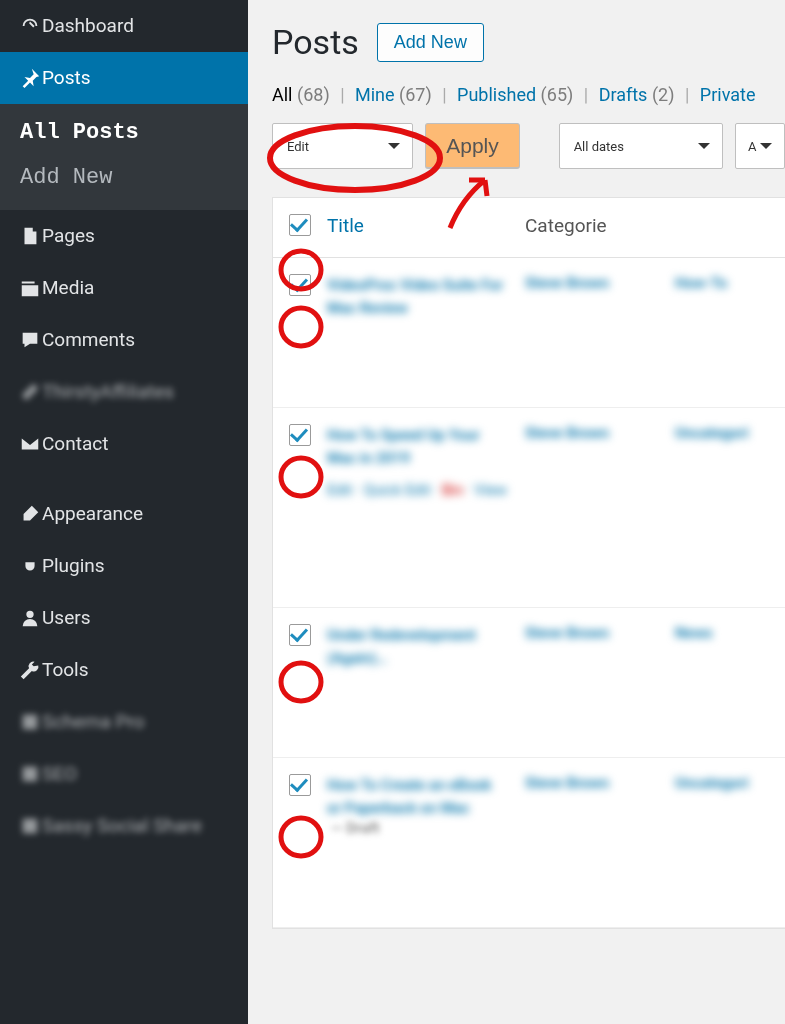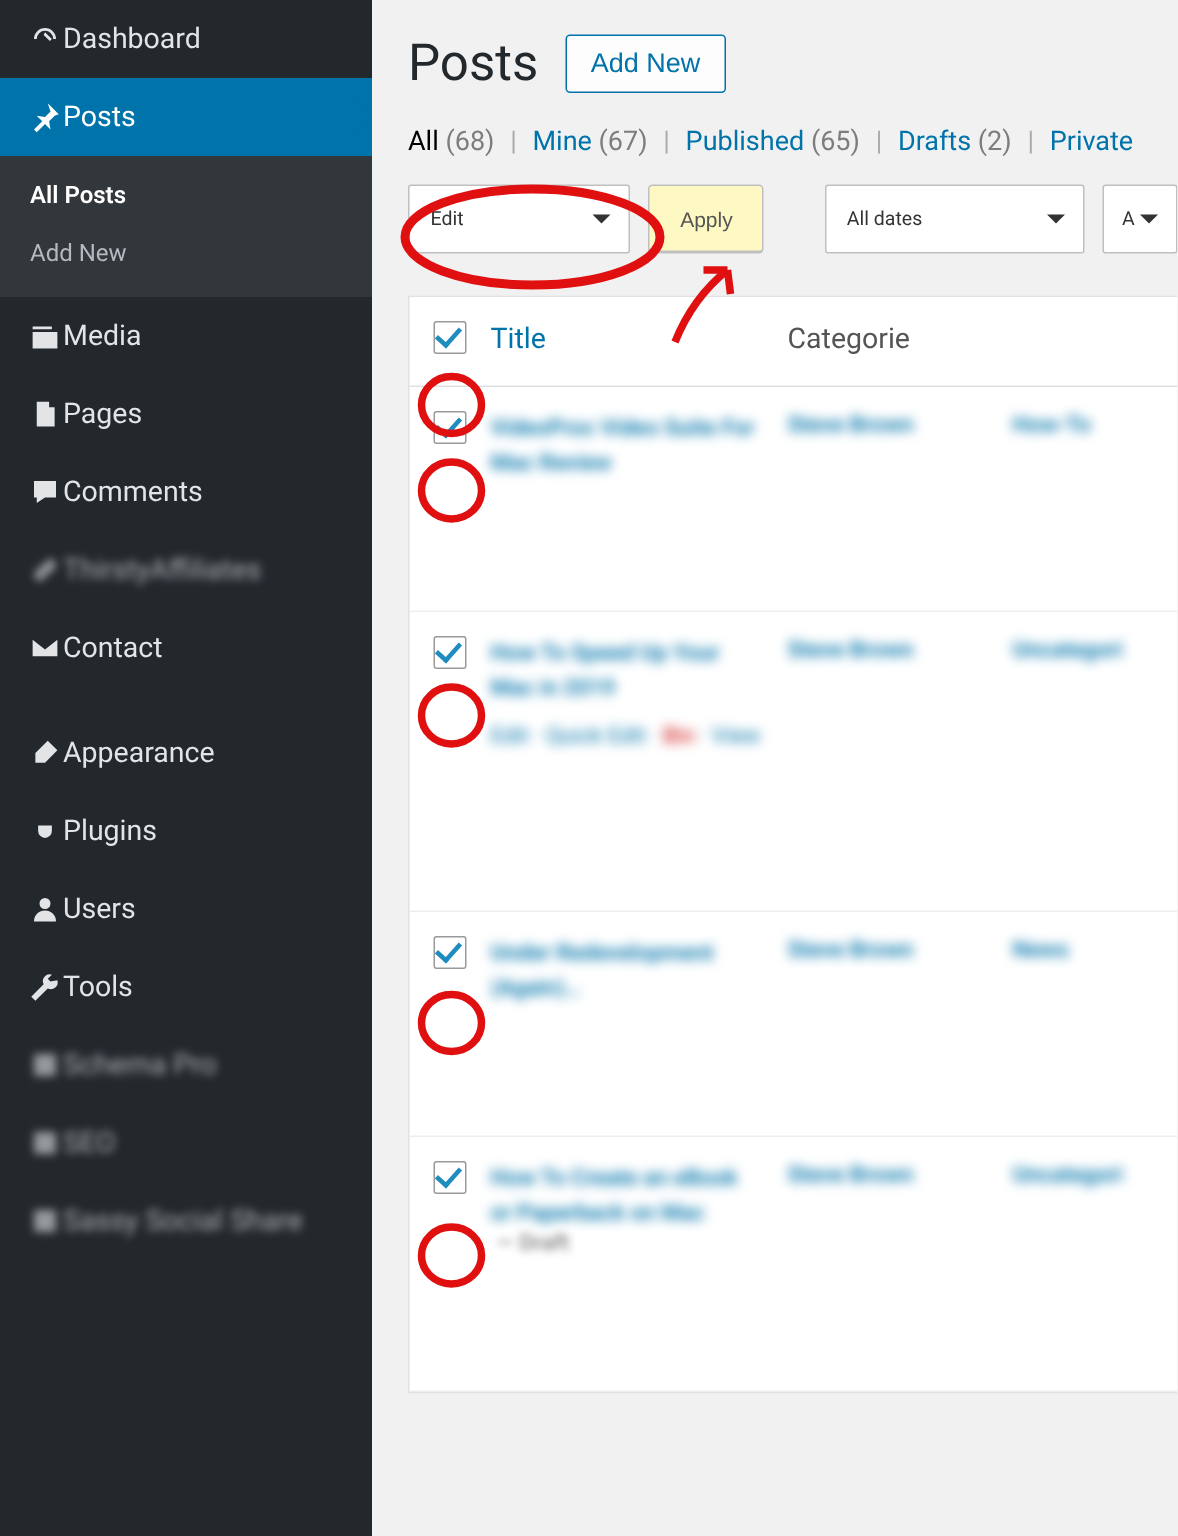--- a/index.html
+++ b/index.html
@@ -68,22 +68,23 @@
     border-left-color: #0073aa;
   }
 
   .submenu {
     background: #32373c;
     padding: 6px 0 10px 0;
   }
   .submenu .sub-item {
     padding: 10px 8px 10px 20px;
     color: #b4b9be;
-    font-size: 16px;
+    font-size: 22px;
     cursor: pointer;
+    font-family: Liberation Mono, monospace;
   }
   .submenu .sub-item.current { color: #fff; font-weight: 600; }
 
   
   .main {
     flex: 1 1 auto;
     background: #f1f1f1;
     padding: 22px 0 0 24px;
     position: relative;
     overflow: hidden;
@@ -147,26 +148,26 @@
     right: 12px;
     top: 50%;
     margin-top: -3px;
     border: 6px solid transparent;
     border-top-color: #333;
   }
   .dropdown.bulk { width: 160px; }
   .dropdown.dates { width: 188px; }
   .dropdown.trail { width: 36px; padding-left:12px; }
   .apply-btn {
-    background: #fef9c3;
+    background: #fdba74;
     border: 1px solid #bfbfbf;
     border-bottom-width: 2px;
     height: 46px;
     padding: 0 20px;
-    font-size: 14px;
+    font-size: 21px;
     color: #555;
     border-radius: 3px;
     cursor: pointer;
   }
 
   
   .table {
     background: #fff;
     border: 1px solid #e1e1e1;
     width: 520px; 
@@ -249,32 +250,32 @@
         </span>
         <span class="label">Posts</span>
       </div>
       <div class="submenu">
         <div class="sub-item current">All Posts</div>
         <div class="sub-item">Add New</div>
       </div>
       <div class="menu-item">
         <span class="icon">
           <svg viewBox="0 0 24 24">
+            <path d="M6 3h9l4 4v14H6zM6 3v18M15 3v4h4" fill="currentColor" stroke="currentColor" stroke-width="0"></path>
+          </svg>
+        </span>
+        <span class="label">Pages</span>
+      </div>
+      <div class="menu-item">
+        <span class="icon">
+          <svg viewBox="0 0 24 24">
             <path d="M3 5h14v2H3zM3 9h18v12H3zM6 20l4-6 3 4 2-3 4 5z" fill="currentColor" stroke="currentColor" stroke-width="0"></path>
           </svg>
         </span>
         <span class="label">Media</span>
-      </div>
-      <div class="menu-item">
-        <span class="icon">
-          <svg viewBox="0 0 24 24">
-            <path d="M6 3h9l4 4v14H6zM6 3v18M15 3v4h4" fill="currentColor" stroke="currentColor" stroke-width="0"></path>
-          </svg>
-        </span>
-        <span class="label">Pages</span>
       </div>
       <div class="menu-item">
         <span class="icon">
           <svg viewBox="0 0 24 24">
             <path d="M4 4h16v12H12l-6 4v-4H4z" fill="currentColor" stroke="currentColor" stroke-width="0"></path>
           </svg>
         </span>
         <span class="label">Comments</span>
       </div>
       <div class="menu-item muted-row">

